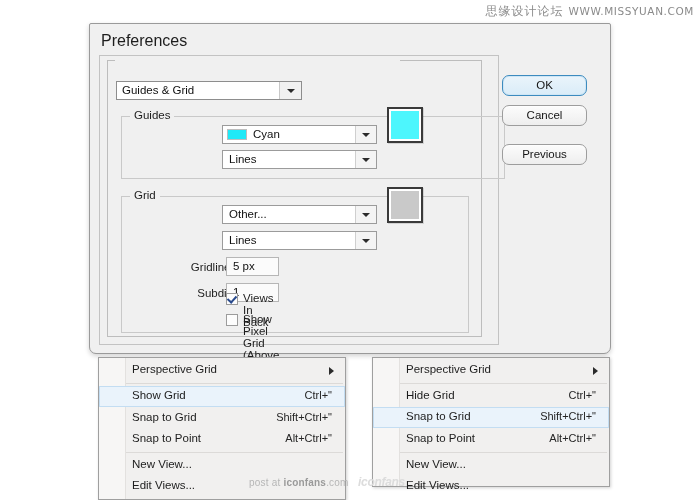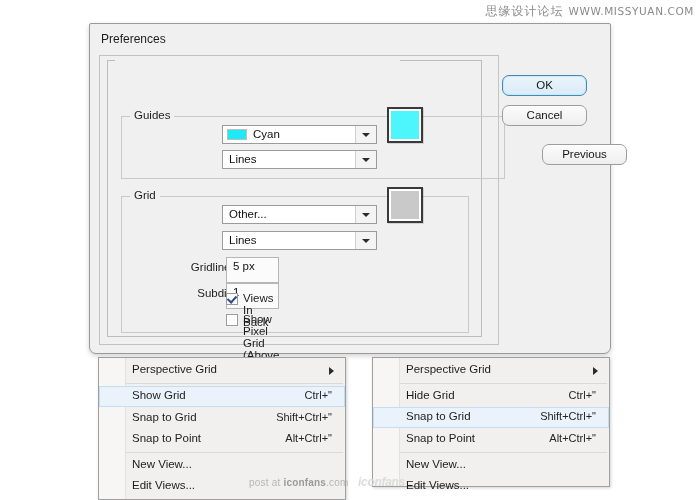--- a/index.html
+++ b/index.html
@@ -35,21 +35,21 @@
   .dialog{
     position:absolute;left:89px;top:23px;width:522px;height:331px;
     background:#f0f0f0;
     border:1px solid #9a9a9a;
     border-radius:2px 2px 7px 7px;
     box-shadow:0 2px 5px rgba(0,0,0,.18);
     box-sizing:border-box;
   }
   .dlg-title{
     position:absolute;left:11px;top:8px;
-    font-size:12px;color:#1d1d1d;
+    font-size:16px;color:#1d1d1d;
   }
 
   .dlg-body{
     position:absolute;left:9px;top:31px;width:400px;height:290px;
     background:#f0f0f0;
     border:1px solid #c3c3c3;
     box-sizing:border-box;
   }
 
   
@@ -114,21 +114,21 @@
   
   .swatch-big{
     position:absolute;box-sizing:border-box;
     border:2px solid #3a3a3a;background:#fff;
     box-shadow:1px 1px 0 rgba(0,0,0,.12);
   }
   .swatch-big i{display:block;width:100%;height:100%;border:2px solid #fff;box-sizing:border-box;}
 
   
   .tinput{
-    position:absolute;height:26px;background:#fbfbfb;
+    position:absolute;height:19px;background:#fbfbfb;
     border:1px solid #b6b6b6;box-sizing:border-box;
   }
   .tinput span{position:absolute;left:6px;top:2px;font-size:11.5px;color:#101010;}
 
   
   .cbrow{position:absolute;height:16px;}
   .cbox{
     position:absolute;left:0;top:1px;width:12px;height:12px;
     background:#fdfdfd;border:1px solid #9c9c9c;box-sizing:border-box;
   }
@@ -201,20 +201,26 @@
   <div class="dialog">
 
     <div class="dlg-title">Preferences</div>
 
     <div class="dlg-body"></div>
 
     <div class="outer-group"></div>
     <div class="outer-group-topleft"></div>
     <div class="outer-group-topright"></div>
 
+    <div class="cat-combo">
+      <div class="txt">Guides &amp; Grid</div>
+      <div class="arrowbox">
+        <span class="caret"></span>
+      </div>
+    </div>
 
     <div class="gbox" style="left:31px;top:92px;width:384px;height:63px;">
       <div class="gbox-label">Guides</div>
     </div>
 
     <div class="row-label" style="left:80px;top:105px;width:95px;">Color:</div>
     <div class="combo" style="left:132px;top:101px;width:155px;">
       <span class="swatch-sm" style="background: rgb(31, 233, 247);"></span>
       <span class="ctxt ind">Cyan</span>
       <span class="arrowbox">
@@ -275,21 +281,21 @@
       <span class="cblabel">Views In Back</span>
     </div>
 
     <div class="cbrow" style="left:136px;top:289px;">
       <span class="cbox"></span>
       <span class="cblabel">Show Pixel Grid (Above 600% Zoom)</span>
     </div>
 
     <div class="btn default" style="left:412px;top:51px;">OK</div>
     <div class="btn" style="left:412px;top:81px;">Cancel</div>
-    <div class="btn" style="left:412px;top:120px;margin-left:40px;">Previous</div>
+    <div class="btn" style="left:412px;top:120px;">Previous</div>
 
   </div>
 
   <div class="menu" style="left:98px;top:357px;width:248px;height:143px;">
     <div class="gutter"></div>
 
     <div class="mi" style="top:2px;">
       <span class="mlabel">Perspective Grid</span>
       <span class="sub" style="right:10px;"></span>
     </div>

